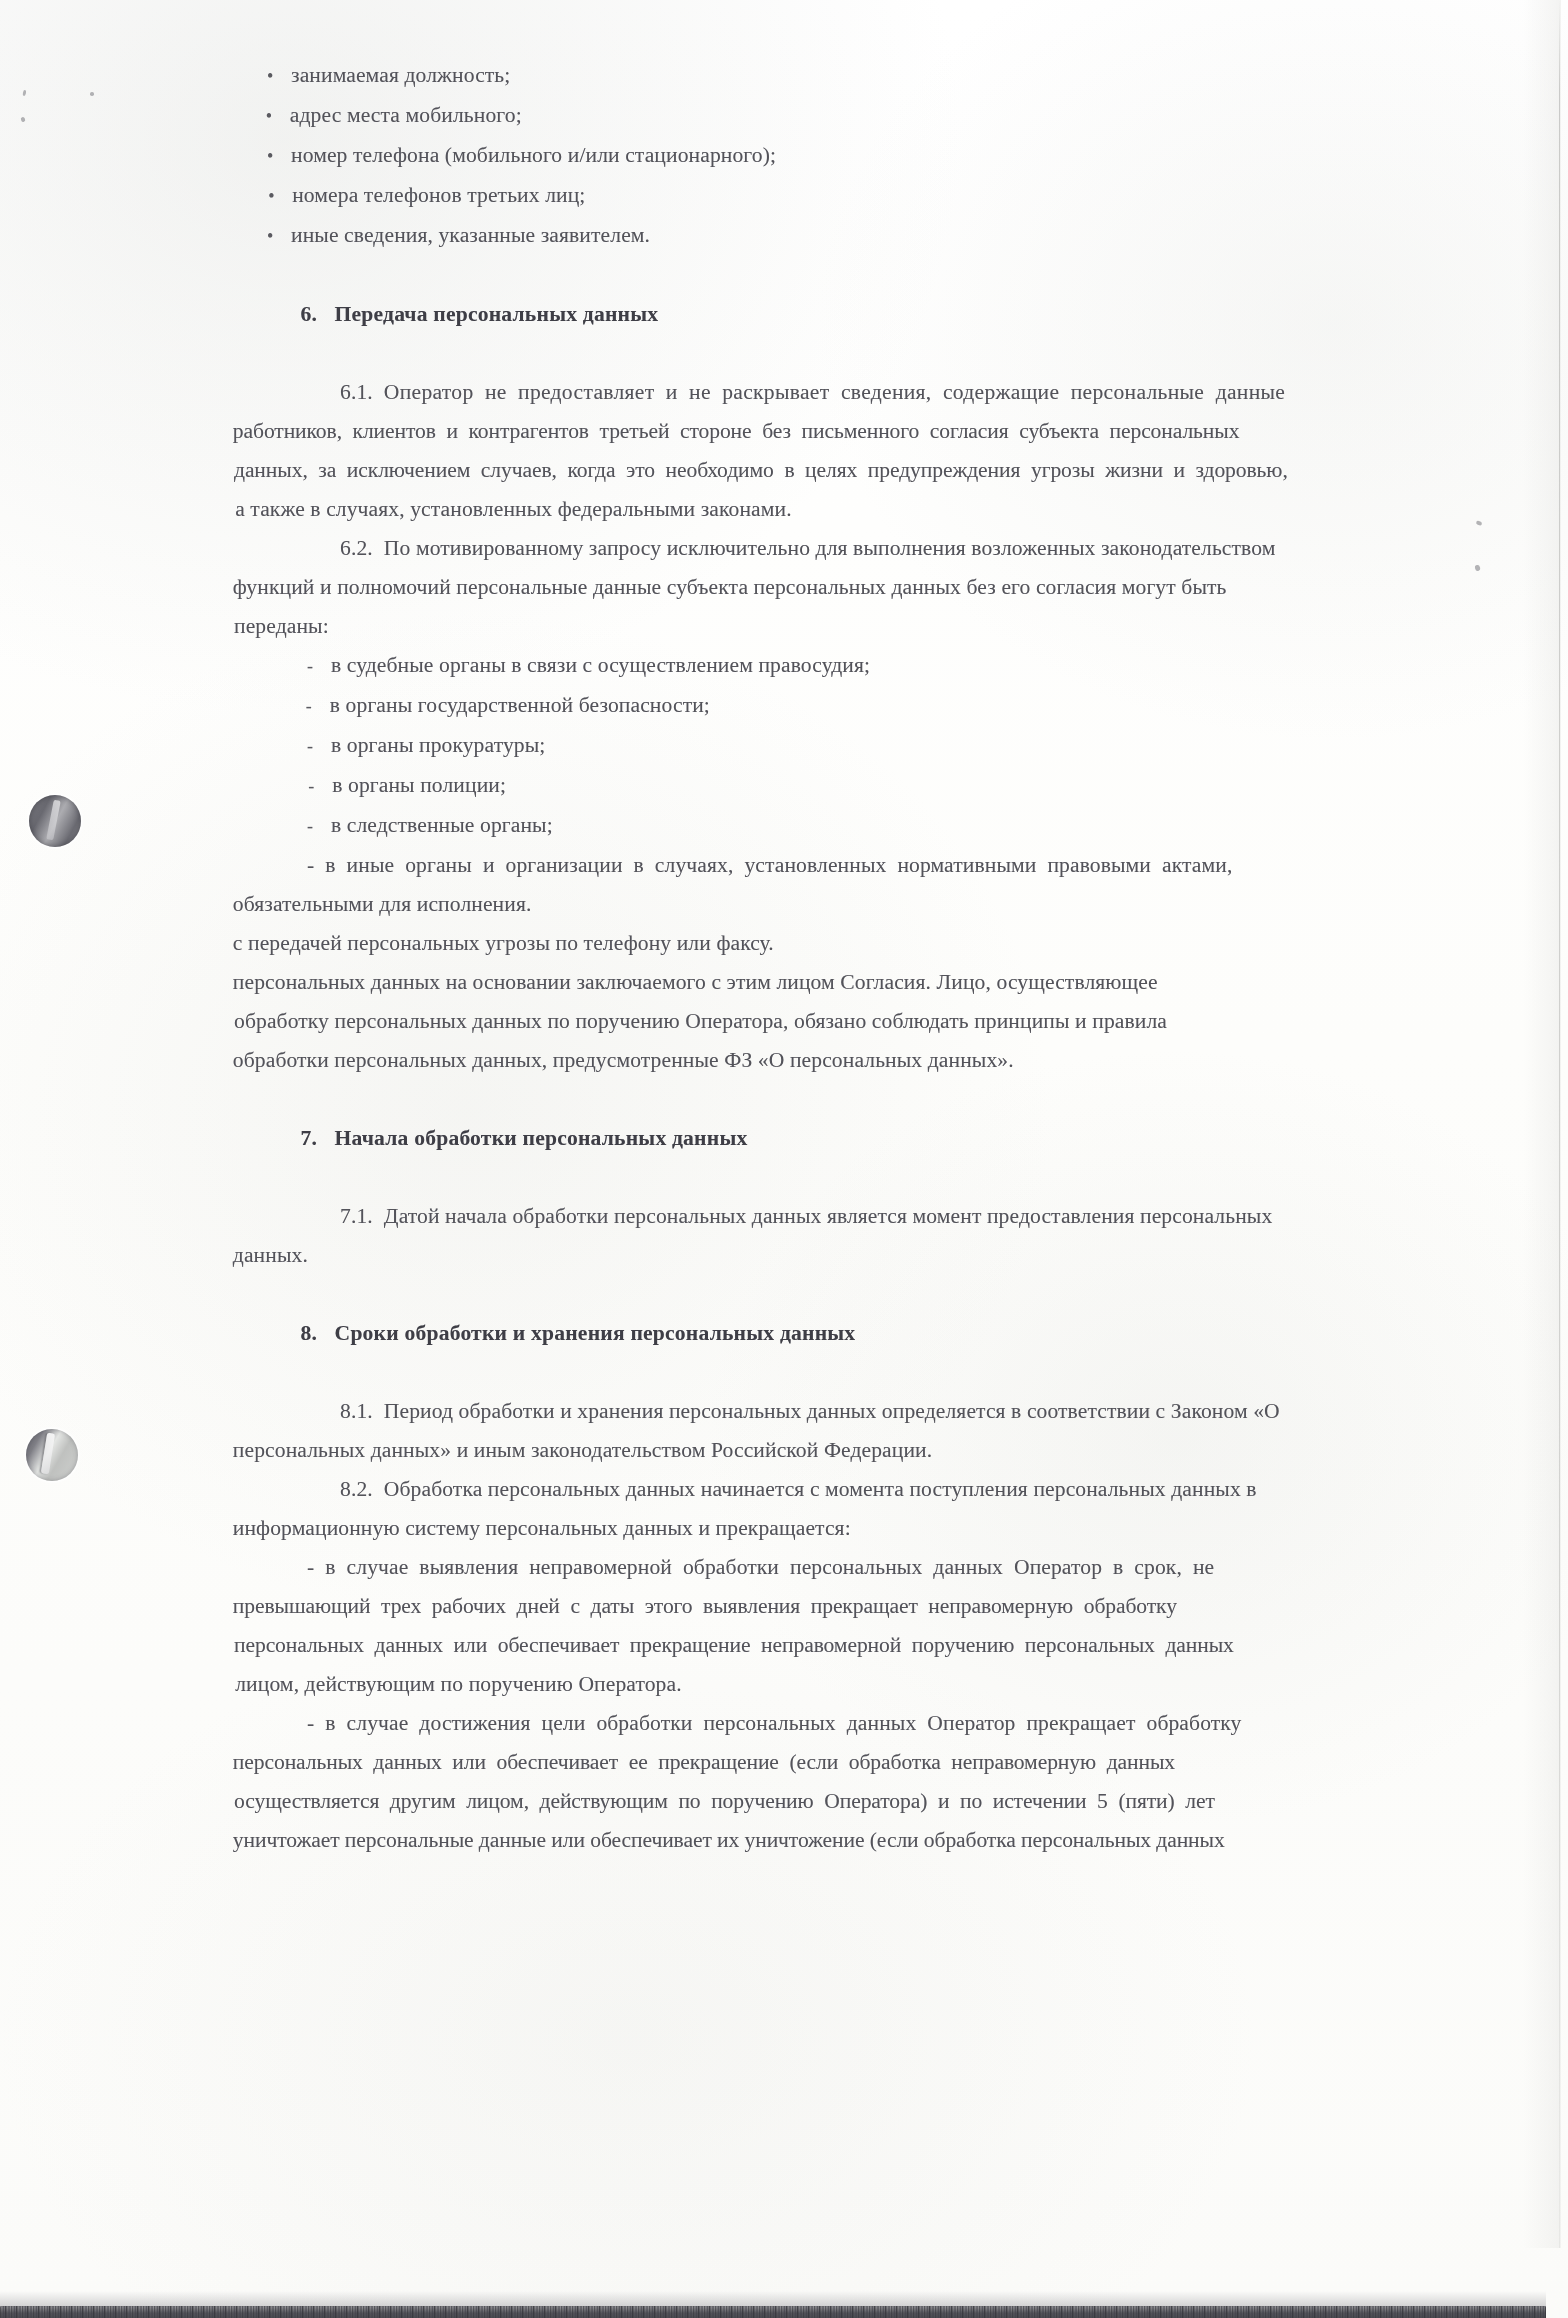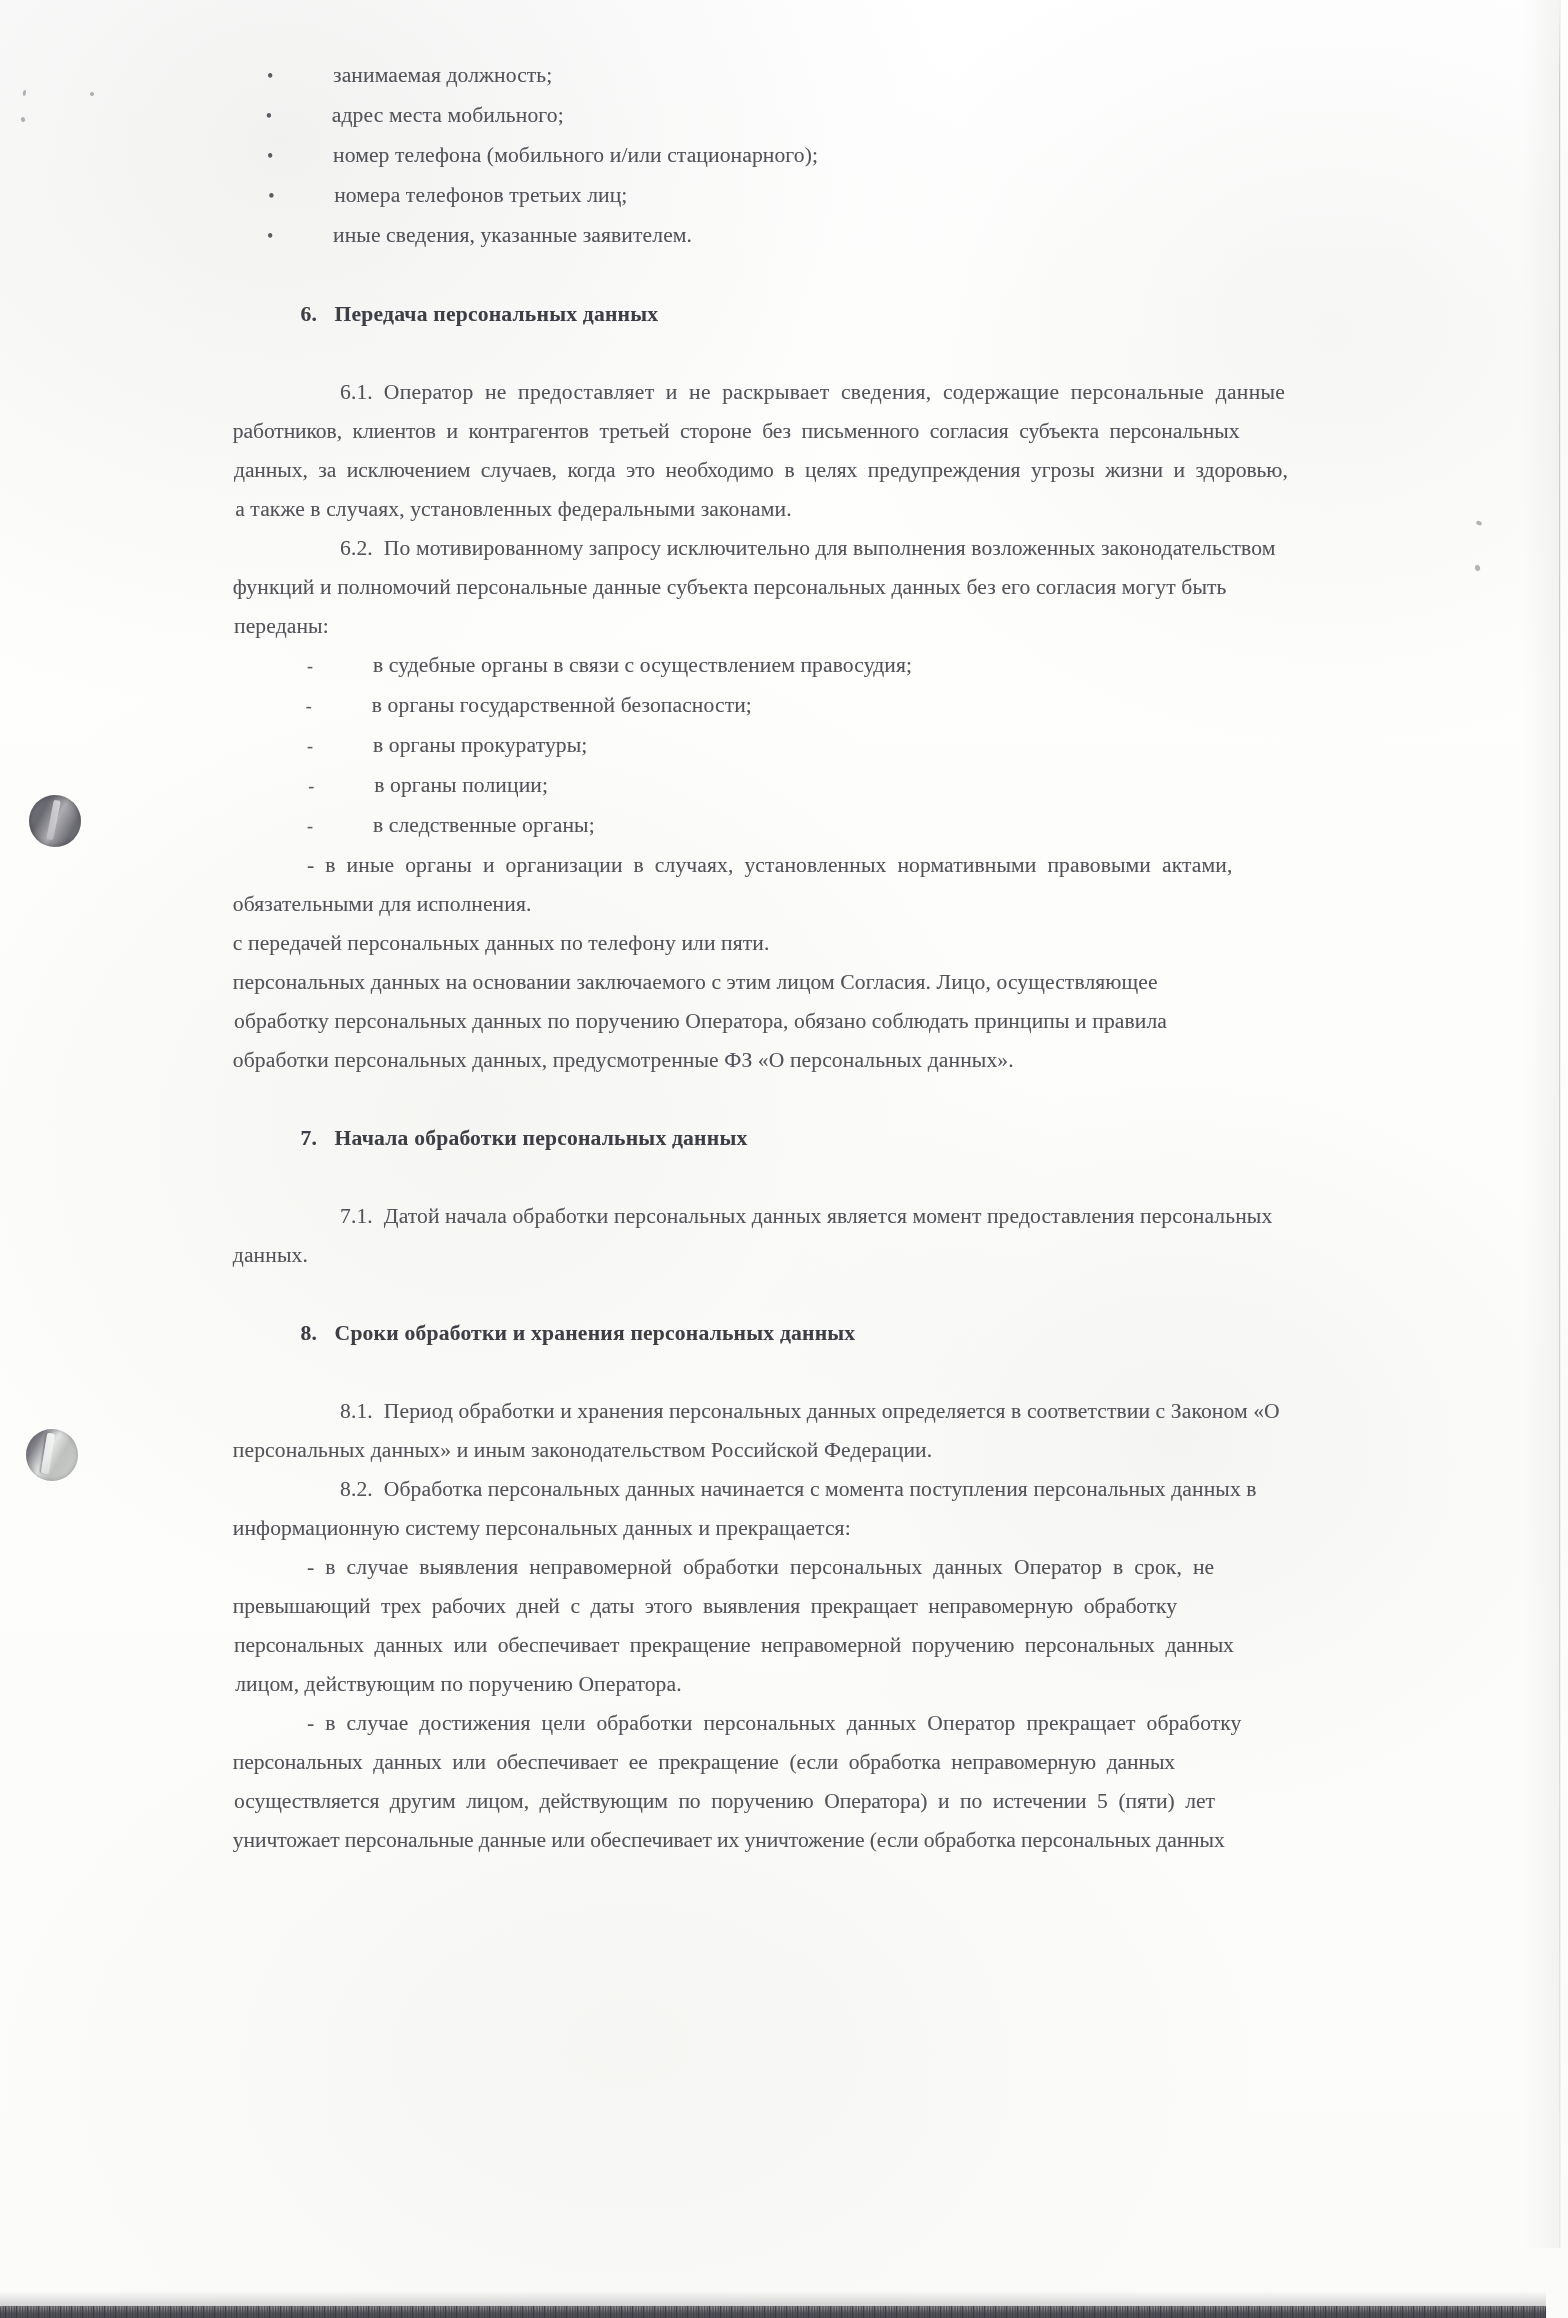--- a/index.html
+++ b/index.html
@@ -143,21 +143,21 @@
     display: flex;
     align-items: baseline;
   }
   .bullet-mark {
     display: inline-block;
     width: 24px;
     flex: 0 0 24px;
     font-size: 18px;
     color: #5a5a60;
   }
-  .bullet-text { flex: 1 1 auto; margin-left: 42px; }
+  .bullet-text { flex: 1 1 auto; }
 
   .b-ind { padding-left: 33px; }   
   .d-ind { padding-left: 73px; }                       
 
   .head {
     font-weight: bold;
     color: #3e3e46;
     letter-spacing: 0.2px;
   }
   .head .num { display: inline-block; width: 34px; }
@@ -257,21 +257,21 @@
         </div>
         <div class="ln bullet-row sk1">
           <span class="bullet-mark">-</span>
           <span class="bullet-text">в следственные органы;</span>
         </div>
       </div>
 
       <div class="ln sk1" style="padding-left:73px;">-  в  иные  органы  и  организации  в  случаях,  установленных  нормативными  правовыми  актами,</div>
       <div class="ln sk2">обязательными для исполнения.</div>
 
-      <div class="ln sk2">с передачей персональных данных по телефону или пяти.</div>
+      <div class="ln sk2">с передачей персональных угрозы по телефону или факсу.</div>
     </div>
 
     <div>
       <div class="ln sk2">персональных данных на основании заключаемого с этим лицом Согласия. Лицо, осуществляющее</div>
       <div class="ln sk1">обработку персональных данных по поручению Оператора, обязано соблюдать принципы и правила</div>
       <div class="ln sk2">обработки персональных данных, предусмотренные ФЗ «О персональных данных».</div>
     </div>
 
     <div class="ln head b-ind sk1">
       <span class="num">7.</span><span>Начала обработки персональных данных</span>

